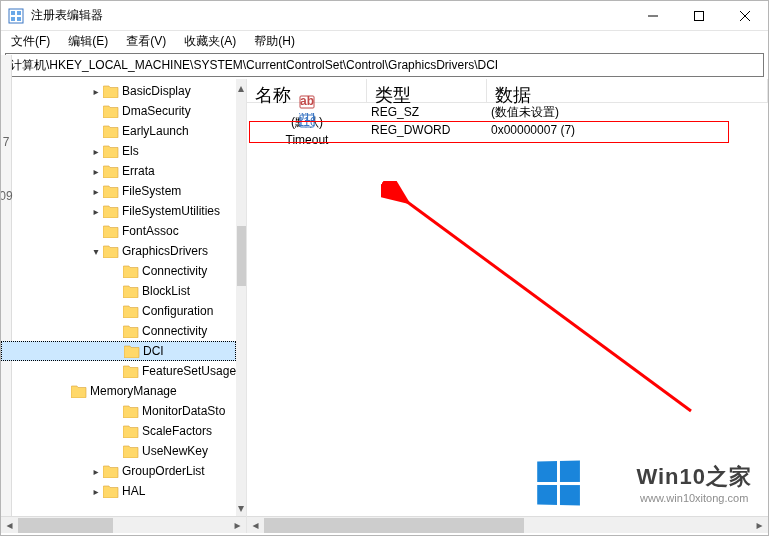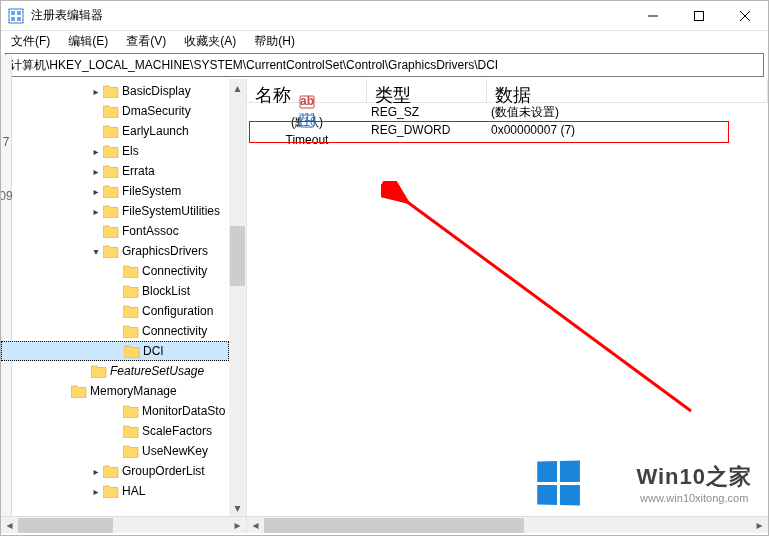--- a/index.html
+++ b/index.html
@@ -194,21 +194,21 @@
               </svg></span>
             <span>Connectivity</span>
           </div>
           <div class="tree-item selected" style="padding-left: 108px;">
             <span class="chevron"></span>
             <span class="folder"><svg viewBox="0 0 16 14">
                 <path d="M1 2h5l1 1.5h8v9.5a1 1 0 0 1-1 1H1a1 1 0 0 1-1-1V3a1 1 0 0 1 1-1z" fill="#ffd869" stroke="#d9a23a" stroke-width="0.6"></path>
               </svg></span>
             <span>DCI</span>
           </div>
-          <div class="tree-item" style="padding-left: 76px; font-style: italic;">
+          <div class="tree-item" style="padding-left: 108px;">
             <span class="chevron"></span>
             <span class="folder"><svg viewBox="0 0 16 14">
                 <path d="M1 2h5l1 1.5h8v9.5a1 1 0 0 1-1 1H1a1 1 0 0 1-1-1V3a1 1 0 0 1 1-1z" fill="#ffd869" stroke="#d9a23a" stroke-width="0.6"></path>
               </svg></span>
             <span>FeatureSetUsage</span>
           </div>
           <div class="tree-item" style="padding-left: 56px;">
             <span class="chevron"></span>
             <span class="folder"><svg viewBox="0 0 16 14">
                 <path d="M1 2h5l1 1.5h8v9.5a1 1 0 0 1-1 1H1a1 1 0 0 1-1-1V3a1 1 0 0 1 1-1z" fill="#ffd869" stroke="#d9a23a" stroke-width="0.6"></path>

